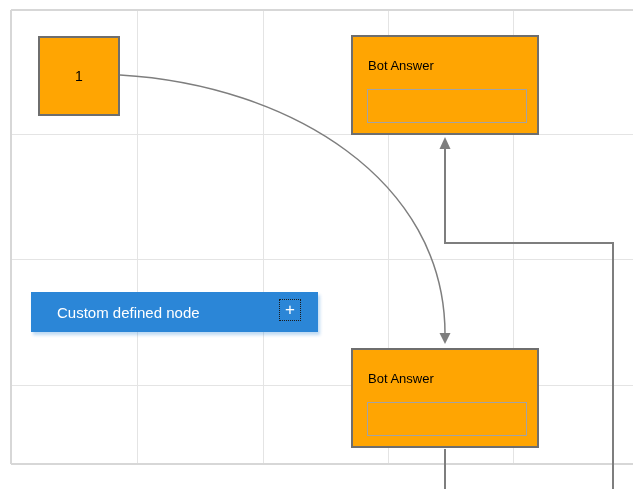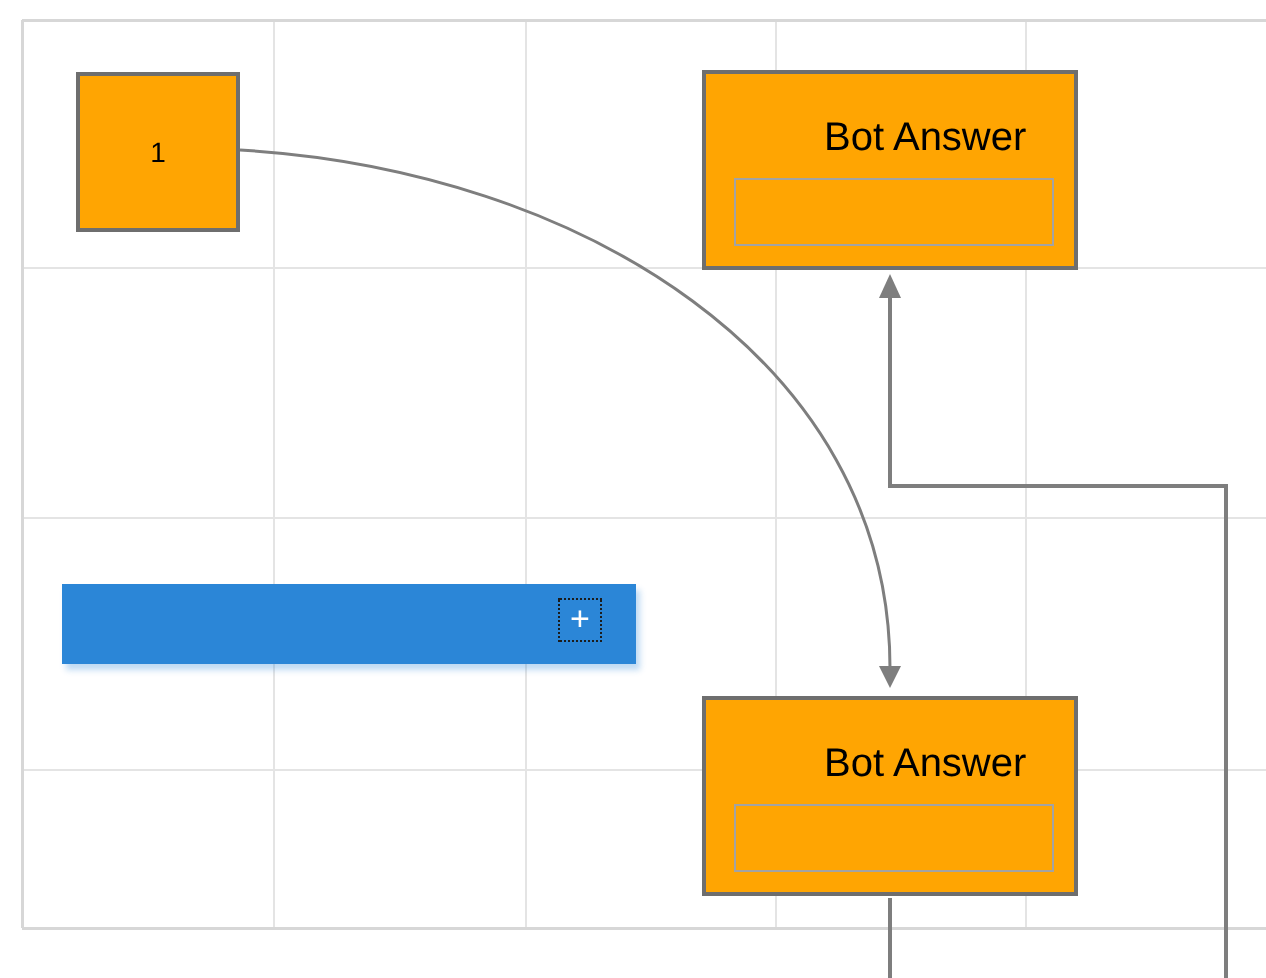--- a/index.html
+++ b/index.html
@@ -25,23 +25,22 @@
     display:flex;align-items:center;justify-content:center;
     font-size:14px;color:var(--node-text,#000);
   }
   .bot-node{
     width:188px;height:100px;
     background:var(--node-orange,#ffa502);
     border:2px solid var(--node-border,#6e6e6e);
   }
   .bot-node .bot-title{
     position:absolute;left:15px;top:21px;
-    font-size:20px;color:var(--node-text,#000);
+    font-size:13px;color:var(--node-text,#000);
     white-space:nowrap;
-    margin-left:44px;
   }
   .bot-node .bot-field{
     position:absolute;left:14px;top:52px;width:160px;height:34px;
     border:1px solid var(--field-border,#a3a3a3);
     background:transparent;
     font-size:13px;color:var(--node-text,#000);
   }
   .bot-top{left:351px;top:35px;}
   .bot-bottom{left:351px;top:348px;}
 
@@ -98,16 +97,17 @@
     <span class="bot-title">Bot Answer</span>
     <div class="bot-field"></div>
   </div>
 
   <div class="node bot-node bot-bottom">
     <span class="bot-title">Bot Answer</span>
     <div class="bot-field"></div>
   </div>
 
   <div class="node custom-node">
+    <span>Custom defined node</span>
     <span class="plus-box">+</span>
   </div>
 
 </div>
 
 </body></html>

